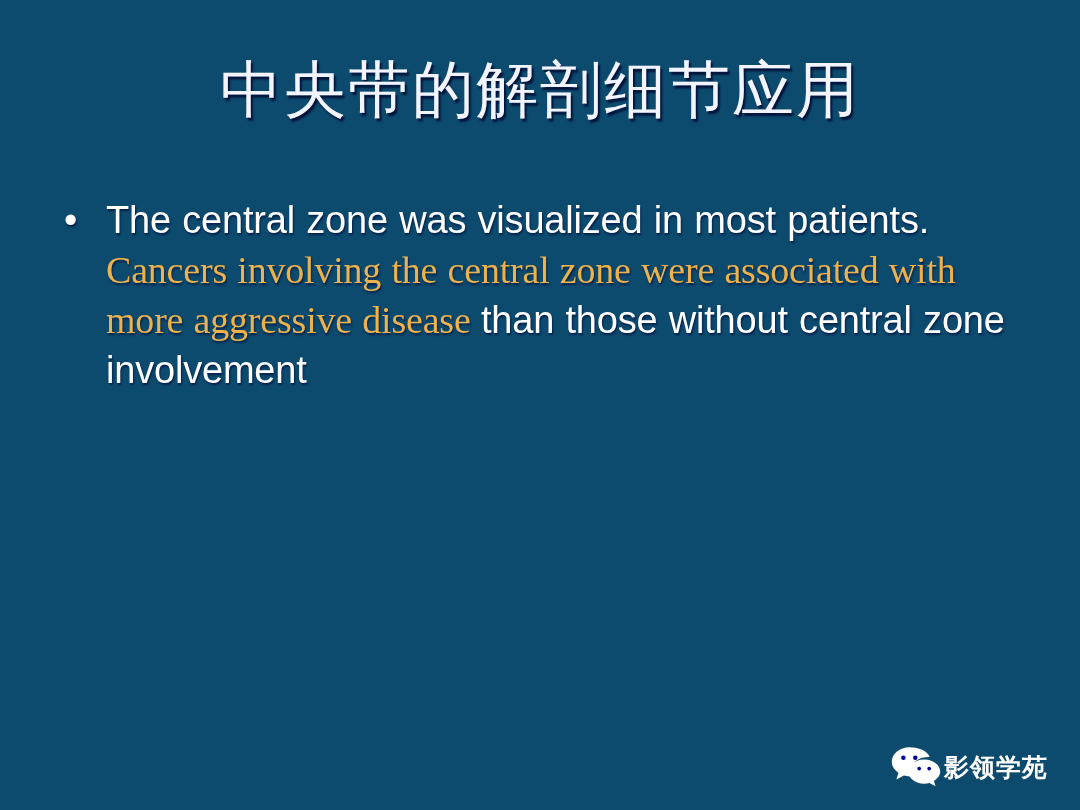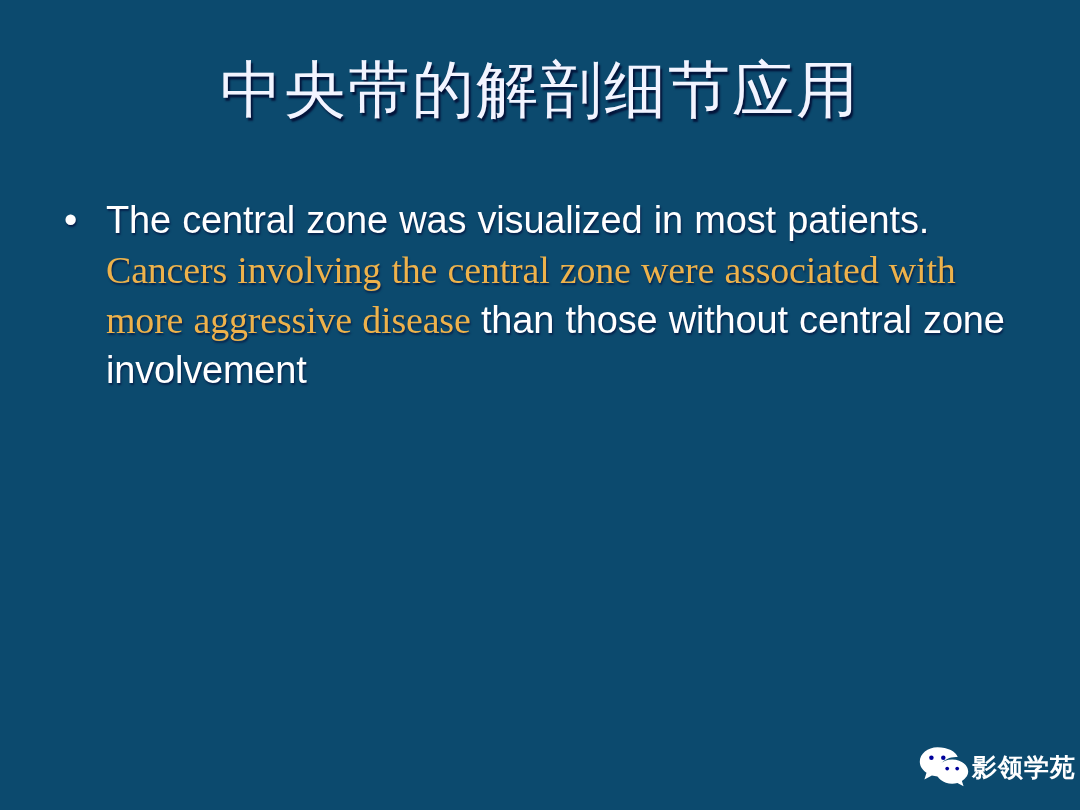--- a/index.html
+++ b/index.html
@@ -74,21 +74,21 @@
   }
 
   .hl-gold {
     color: #EDB24B;
     font-family: Liberation Serif, serif;
   }
 
   
   #watermark {
     position: absolute;
-    right: 4px;
+    right: 32px;
     bottom: 22px;
     display: flex;
     align-items: center;
     gap: 3px;
   }
 
   #wechat-icon {
     width: 50px;
     height: 42px;
     display: block;

